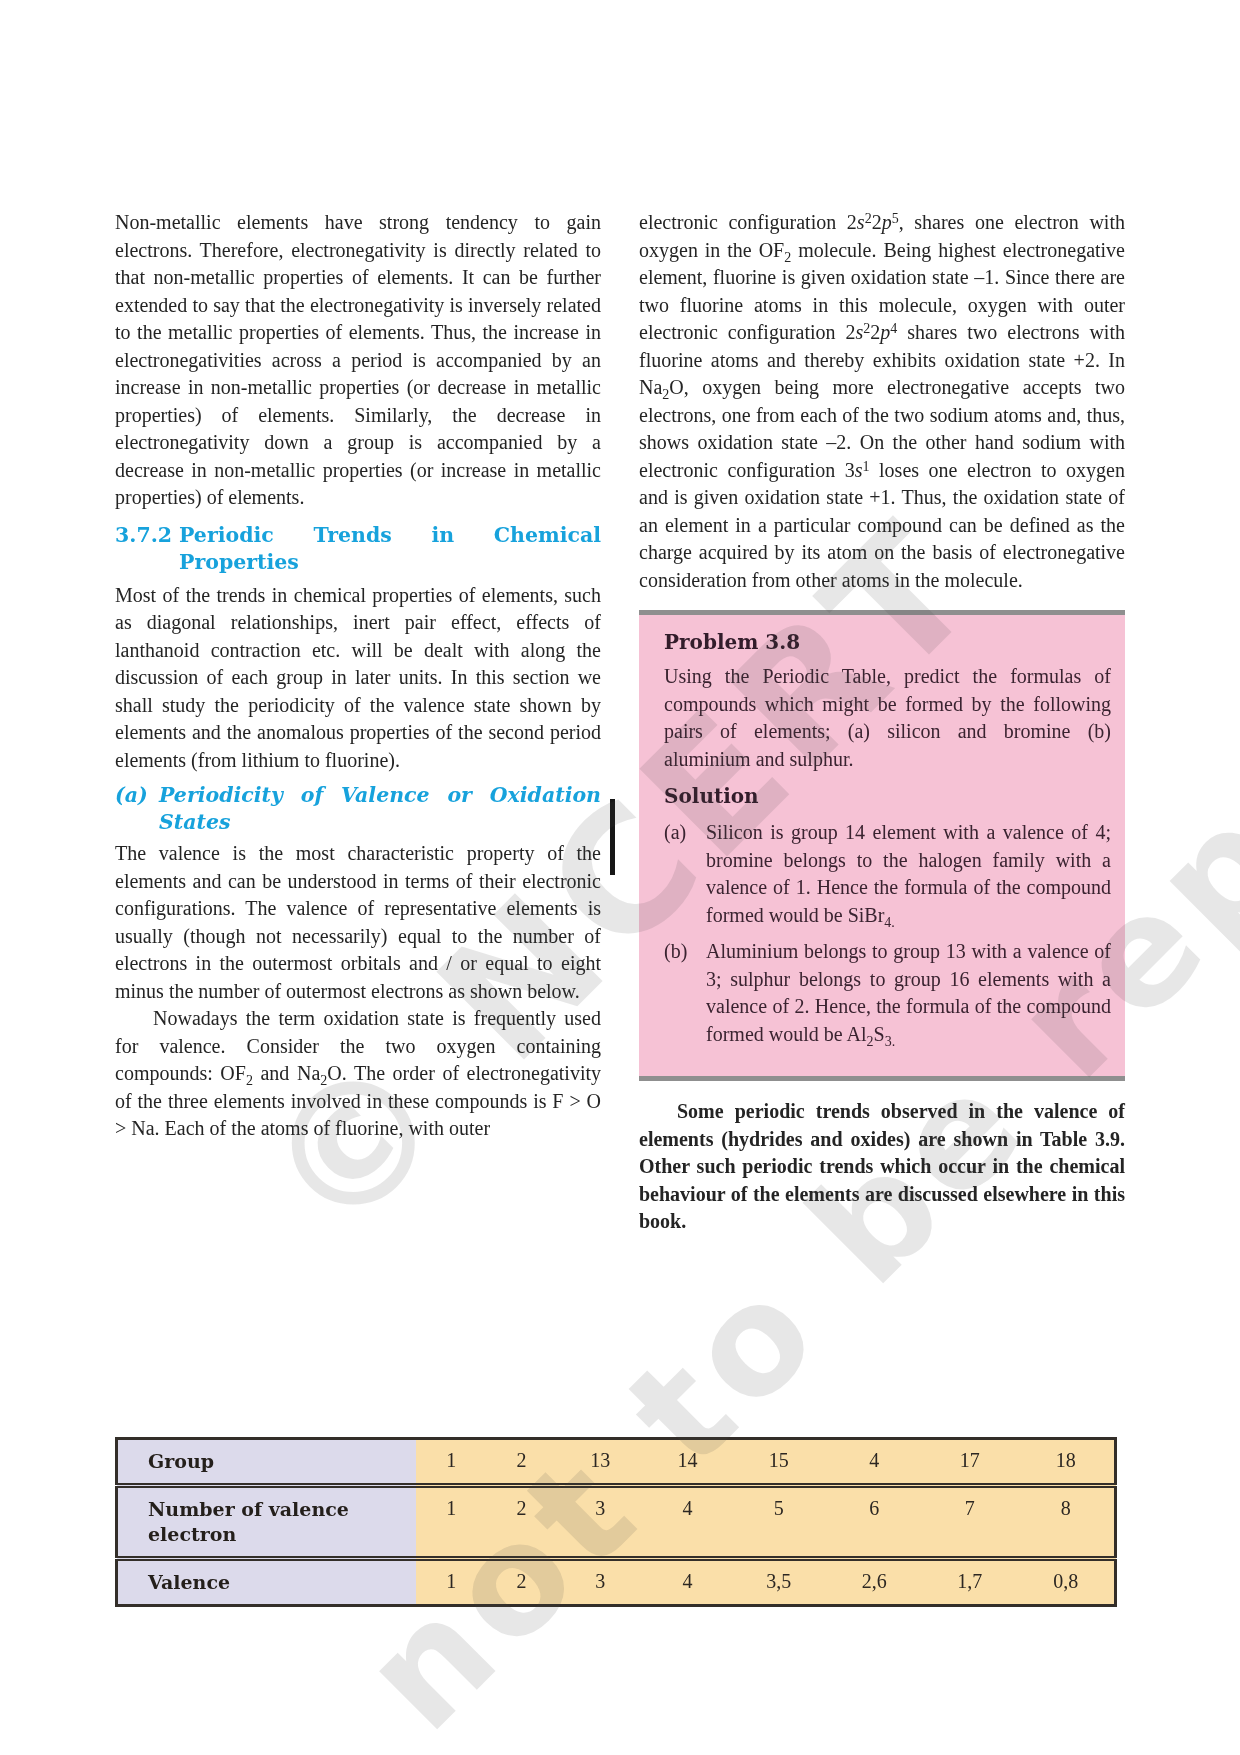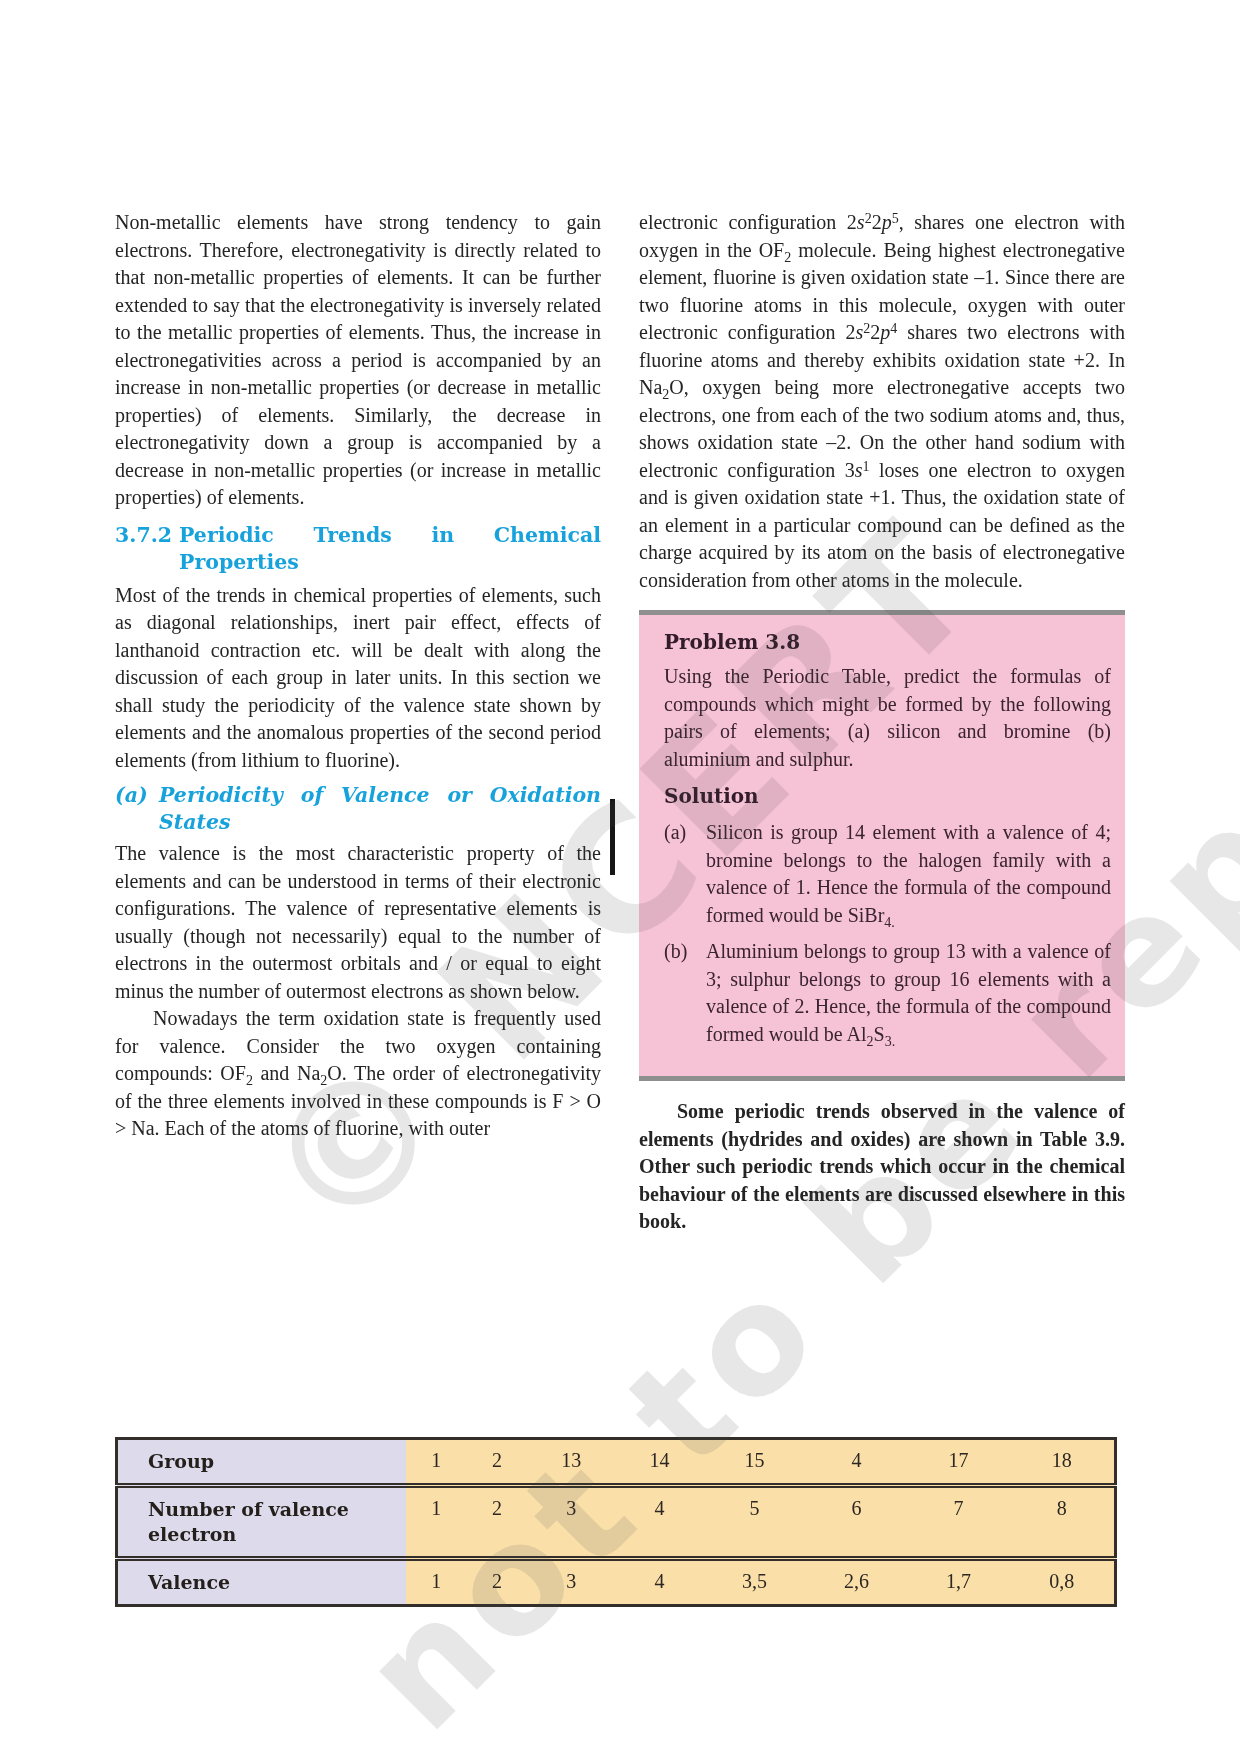--- a/index.html
+++ b/index.html
@@ -91,21 +91,21 @@
   
   .change-bar{position:absolute;left:610px;top:799px;width:5px;height:76px;background:#161616;}
 
   
   .valence-table{
     position:absolute;top:1437px;left:115px;width:1002px;
     border-collapse:collapse;
     border:3px solid #332e29;
     font-size:20px;
   }
-  .valence-table td{padding:9px 6px;vertical-align:top;}
+  .valence-table td{padding:9px 16px;vertical-align:top;}
   .valence-table tr + tr td{border-top:5px double #332e29;}
   .valence-table .lbl{
     width:252px;background:#dcdaeb;
     font-family:"DejaVu Serif", serif;font-weight:bold;font-size:19px;line-height:25px;
     padding-left:30px;color:#241f1b;
   }
   .valence-table .val{background:#fadfa9;text-align:center;color:#2c2722;}
 </style>
 </head>
 <body>

